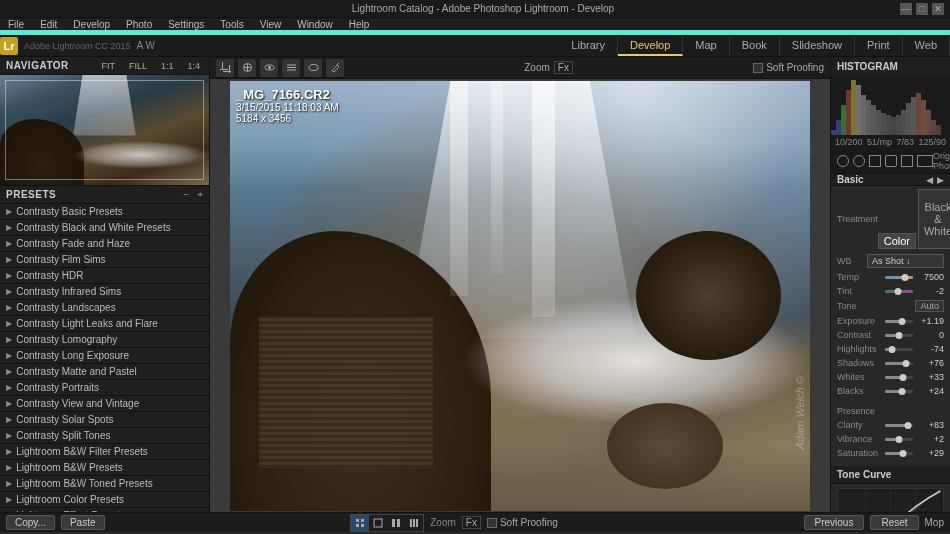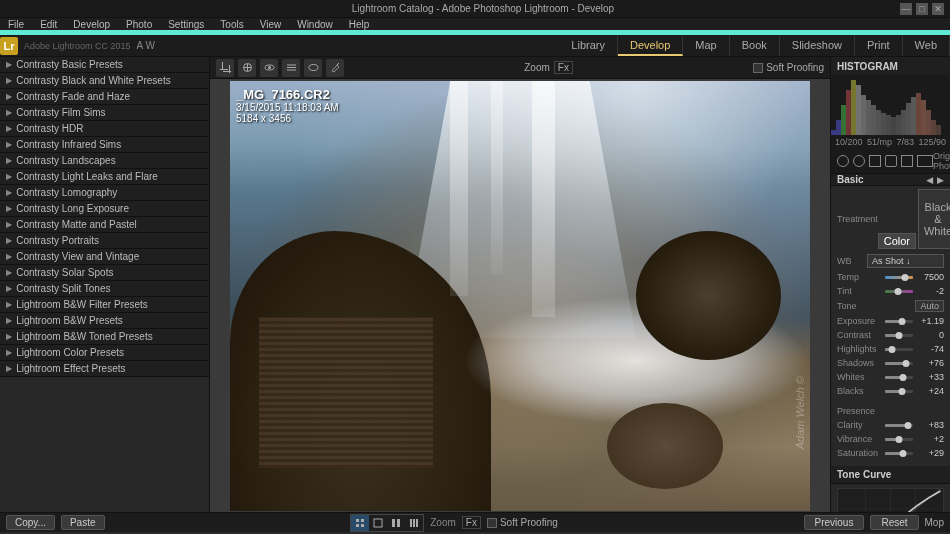--- a/index.html
+++ b/index.html
@@ -215,22 +215,49 @@
     <span class="nav-tab">Slideshow</span>
     <span class="nav-tab">Print</span>
     <span class="nav-tab">Web</span>
   </div>
 </div>
 
 <div id="main">
 
   <div id="left-panel">
 
+    <div id="navigator">
+      <div class="panel-header">
+        <span class="panel-header-title">Navigator</span>
+        <div class="panel-header-right">
+          <span class="fit-btn">FIT</span>
+          <span class="fit-btn">FILL</span>
+          <span class="fit-btn">1:1</span>
+          <span class="fit-btn">1:4</span>
+        </div>
+      </div>
+      <div id="nav-preview">
+
+        <div style="position:absolute;top:0;left:0;right:0;bottom:0;background:linear-gradient(160deg,#6a8098 0%,#3a5060 20%,#2a3a45 40%,#5a4a30 60%,#3a2a18 80%,#7a6a50 100%);"></div>
+        <div style="position:absolute;top:0;left:35%;width:30%;height:55%;background:linear-gradient(180deg,rgba(255,255,255,0.6) 0%,rgba(220,230,240,0.3) 100%);clip-path:polygon(15% 0%,85% 0%,100% 100%,0% 100%);"></div>
+        <div style="position:absolute;bottom:0;left:0;width:40%;height:60%;background:radial-gradient(ellipse at 50% 70%,#2a2010 0%,#1a1008 100%);border-radius:40% 60% 0 0;"></div>
+        <div style="position:absolute;bottom:15%;left:35%;width:65%;height:25%;background:radial-gradient(ellipse,rgba(255,255,255,0.7) 0%,rgba(240,245,255,0.3) 50%,transparent 70%);"></div>
+
+        <div style="position:absolute;top:5px;left:5px;right:5px;bottom:5px;border:1px solid rgba(255,255,255,0.4);pointer-events:none;"></div>
+      </div>
+    </div>
 
     <div id="presets-panel">
+      <div class="panel-header">
+        <span class="panel-header-title">Presets</span>
+        <div class="panel-header-right">
+          <span>−</span>
+          <span>+</span>
+        </div>
+      </div>
 
       <div class="preset-group-header">
           <span class="triangle">▶</span>
           <span class="preset-group-title">Contrasty Basic Presets</span>
         </div>
       <div class="preset-group-header">
           <span class="triangle">▶</span>
           <span class="preset-group-title">Contrasty Black and White Presets</span>
         </div>
       <div class="preset-group-header">

